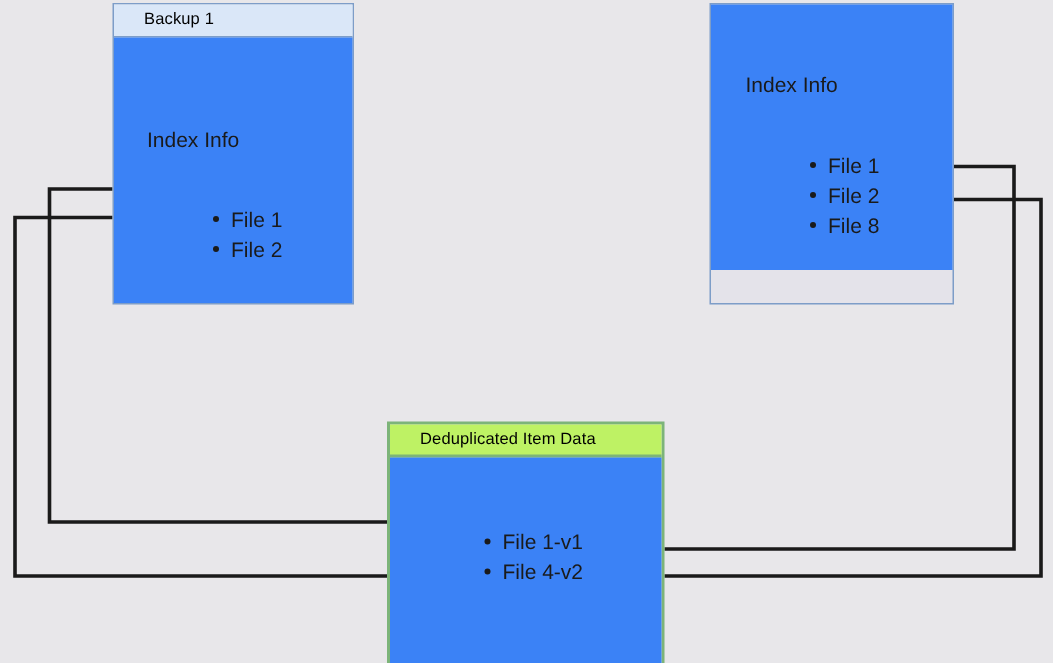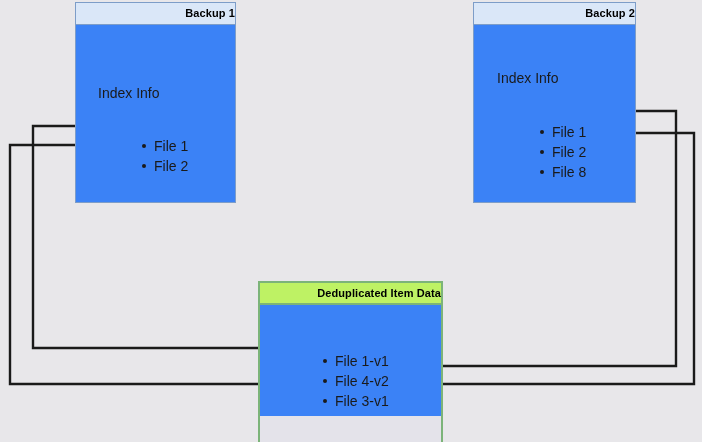--- a/index.html
+++ b/index.html
@@ -32,25 +32,26 @@
   
   .box {
     position: absolute;
     box-sizing: border-box;
     z-index: 2;
   }
   .box-header {
     box-sizing: border-box;
     height: 22px;
     line-height: 20px;
-    text-align: right;
+    text-align: left;
     font-size: 11px;
-    font-weight: bold;
+    font-weight: normal;
     color: #000000;
     letter-spacing: 0.1px;
+    padding-left: 20px;
   }
   .box-body {
     box-sizing: border-box;
     position: relative;
     background: #3b82f6;
   }
   
   .box-backup {
     border: 1.5px solid #7d9dc8;
     background: #e4e3ea;
@@ -132,35 +133,33 @@
     <div class="box-body" style="height:177px;">
       <div class="index-label" style="left:22px; top:60px;">Index Info</div>
       <ul class="file-list" style="left:48px; top:95px;">
         <li>File 1</li>
         <li>File 2</li>
       </ul>
     </div>
   </div>
 
   <div class="box box-backup" style="left:473px; top:2px; width:163px; height:201px;">
-    <div class="box-header">Backup 2</div>
     <div class="box-body" style="height:177px;">
       <div class="index-label" style="left:23px; top:45px;">Index Info</div>
       <ul class="file-list" style="left:48px; top:81px;">
         <li>File 1</li>
         <li>File 2</li>
         <li>File 8</li>
       </ul>
     </div>
   </div>
 
   <div class="box box-dedup" style="left:258px; top:281px; width:185px; height:163px;">
     <div class="box-header">Deduplicated Item Data</div>
-    <div class="box-body" style="height:111px;padding-left:40px;">
+    <div class="box-body" style="height:137px;padding-left:40px;">
       <ul class="file-list" style="left:45px; top:30px;">
         <li>File 1-v1</li>
         <li>File 4-v2</li>
-        <li>File 3-v1</li>
       </ul>
     </div>
   </div>
 
 </div>
 
 </body></html>

